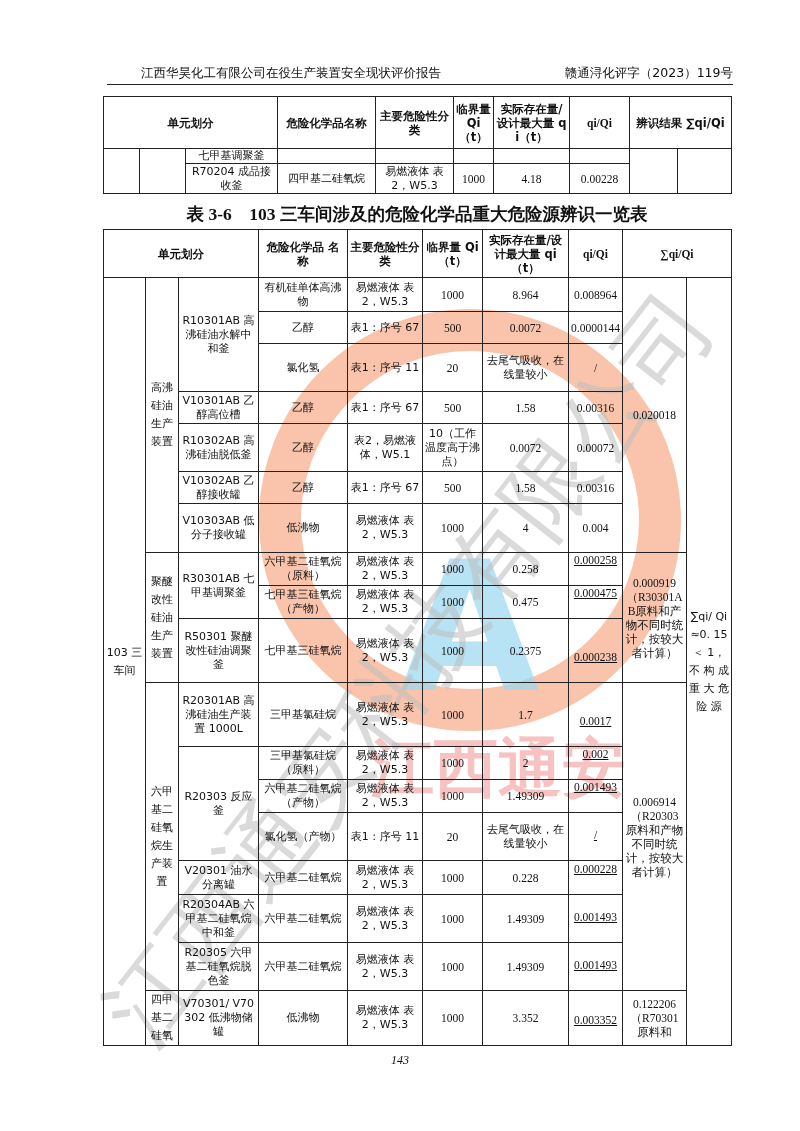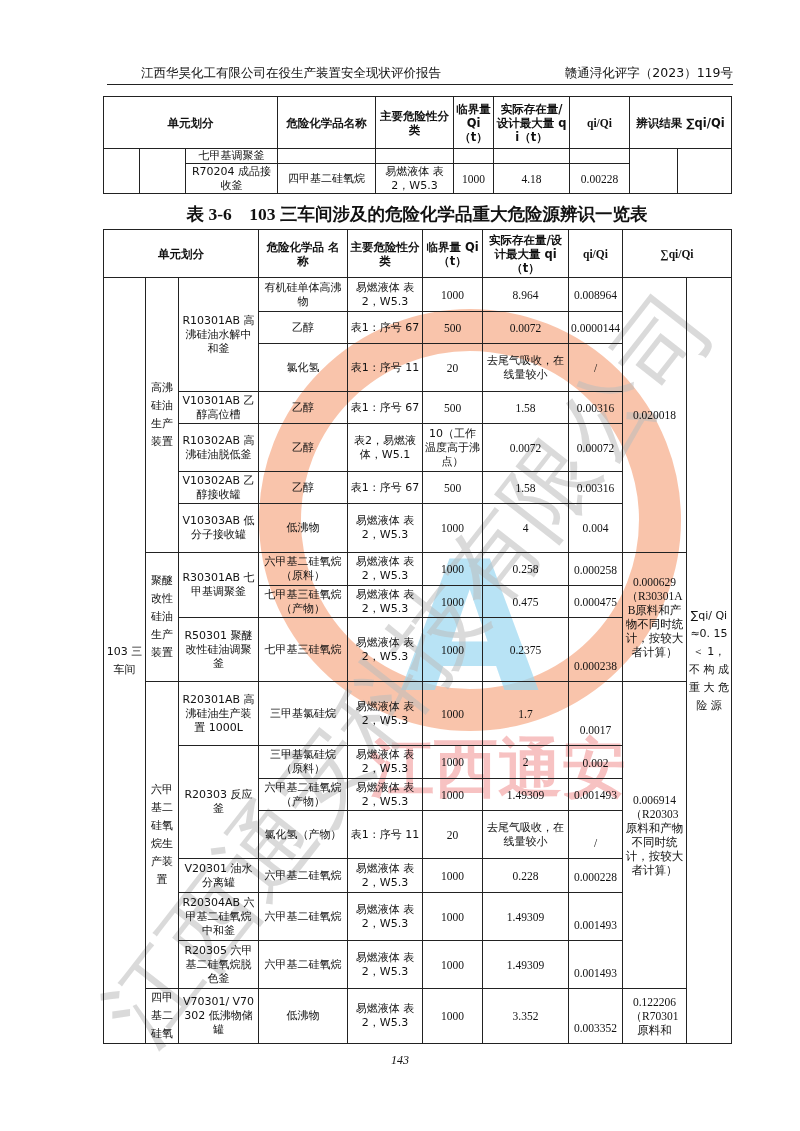--- a/index.html
+++ b/index.html
@@ -10,21 +10,21 @@
                  font-family:"DejaVu Sans","Liberation Sans",sans-serif; }
   .hdr-left { position:absolute; left:0; top:3px;margin-left:34px; }
   .hdr-right { position:absolute; right:0; top:3px; }
   table { border-collapse:collapse; position:absolute; table-layout:fixed;
           font-family:"DejaVu Sans","Liberation Sans",sans-serif; }
   td, th { border:1px solid #222; text-align:center; vertical-align:middle;
            font-size:11px; line-height:14px; padding:0 2px; font-weight:normal;
            word-break:break-all; }
   th { font-weight:bold; font-size:11.5px; }
   .num { font-family:"Liberation Serif","DejaVu Serif",serif; font-size:11.5px; }
-  .bottom { vertical-align:bottom; padding-bottom:8px; }
+  .bottom { vertical-align:bottom; padding-bottom:18px;text-decoration:underline; }
   .vtext { line-height:18px; }
   #prev-table { left:103px; top:96px; width:628px; }
   #main-table { left:103px; top:229px; width:628px; }
   .table-title { position:absolute; left:103px; top:202px; width:628px; text-align:center;
                  font-size:17.5px; font-weight:bold; font-family:Liberation Serif, serif; }
   .page-number { position:absolute; left:0; width:800px; top:1053px; text-align:center;
                  font-size:12px; font-family:"Liberation Serif","DejaVu Serif",serif;font-style:italic; }
   .wm { position:absolute; pointer-events:none; }
 </style>
 </head>
@@ -174,21 +174,21 @@
   </tr>
 
   <tr style="height:33px">
     <td rowspan="3" class="vtext">聚醚改性硅油生产装置</td>
     <td rowspan="2">R30301AB 七甲基调聚釜</td>
     <td>六甲基二硅氧烷（原料）</td>
     <td>易燃液体 表2，W5.3</td>
     <td class="num">1000</td>
     <td class="num">0.258</td>
     <td class="num bottom">0.000258</td>
-    <td rowspan="3" class="num">0.000629（R30301AB原料和产物不同时统计，按较大者计算）</td>
+    <td rowspan="3" class="num">0.000919（R30301AB原料和产物不同时统计，按较大者计算）</td>
   </tr>
   <tr style="height:32px">
     <td>七甲基三硅氧烷（产物）</td>
     <td>易燃液体 表2，W5.3</td>
     <td class="num">1000</td>
     <td class="num">0.475</td>
     <td class="num bottom">0.000475</td>
   </tr>
   <tr style="height:64px">
     <td>R50301 聚醚改性硅油调聚釜</td>

